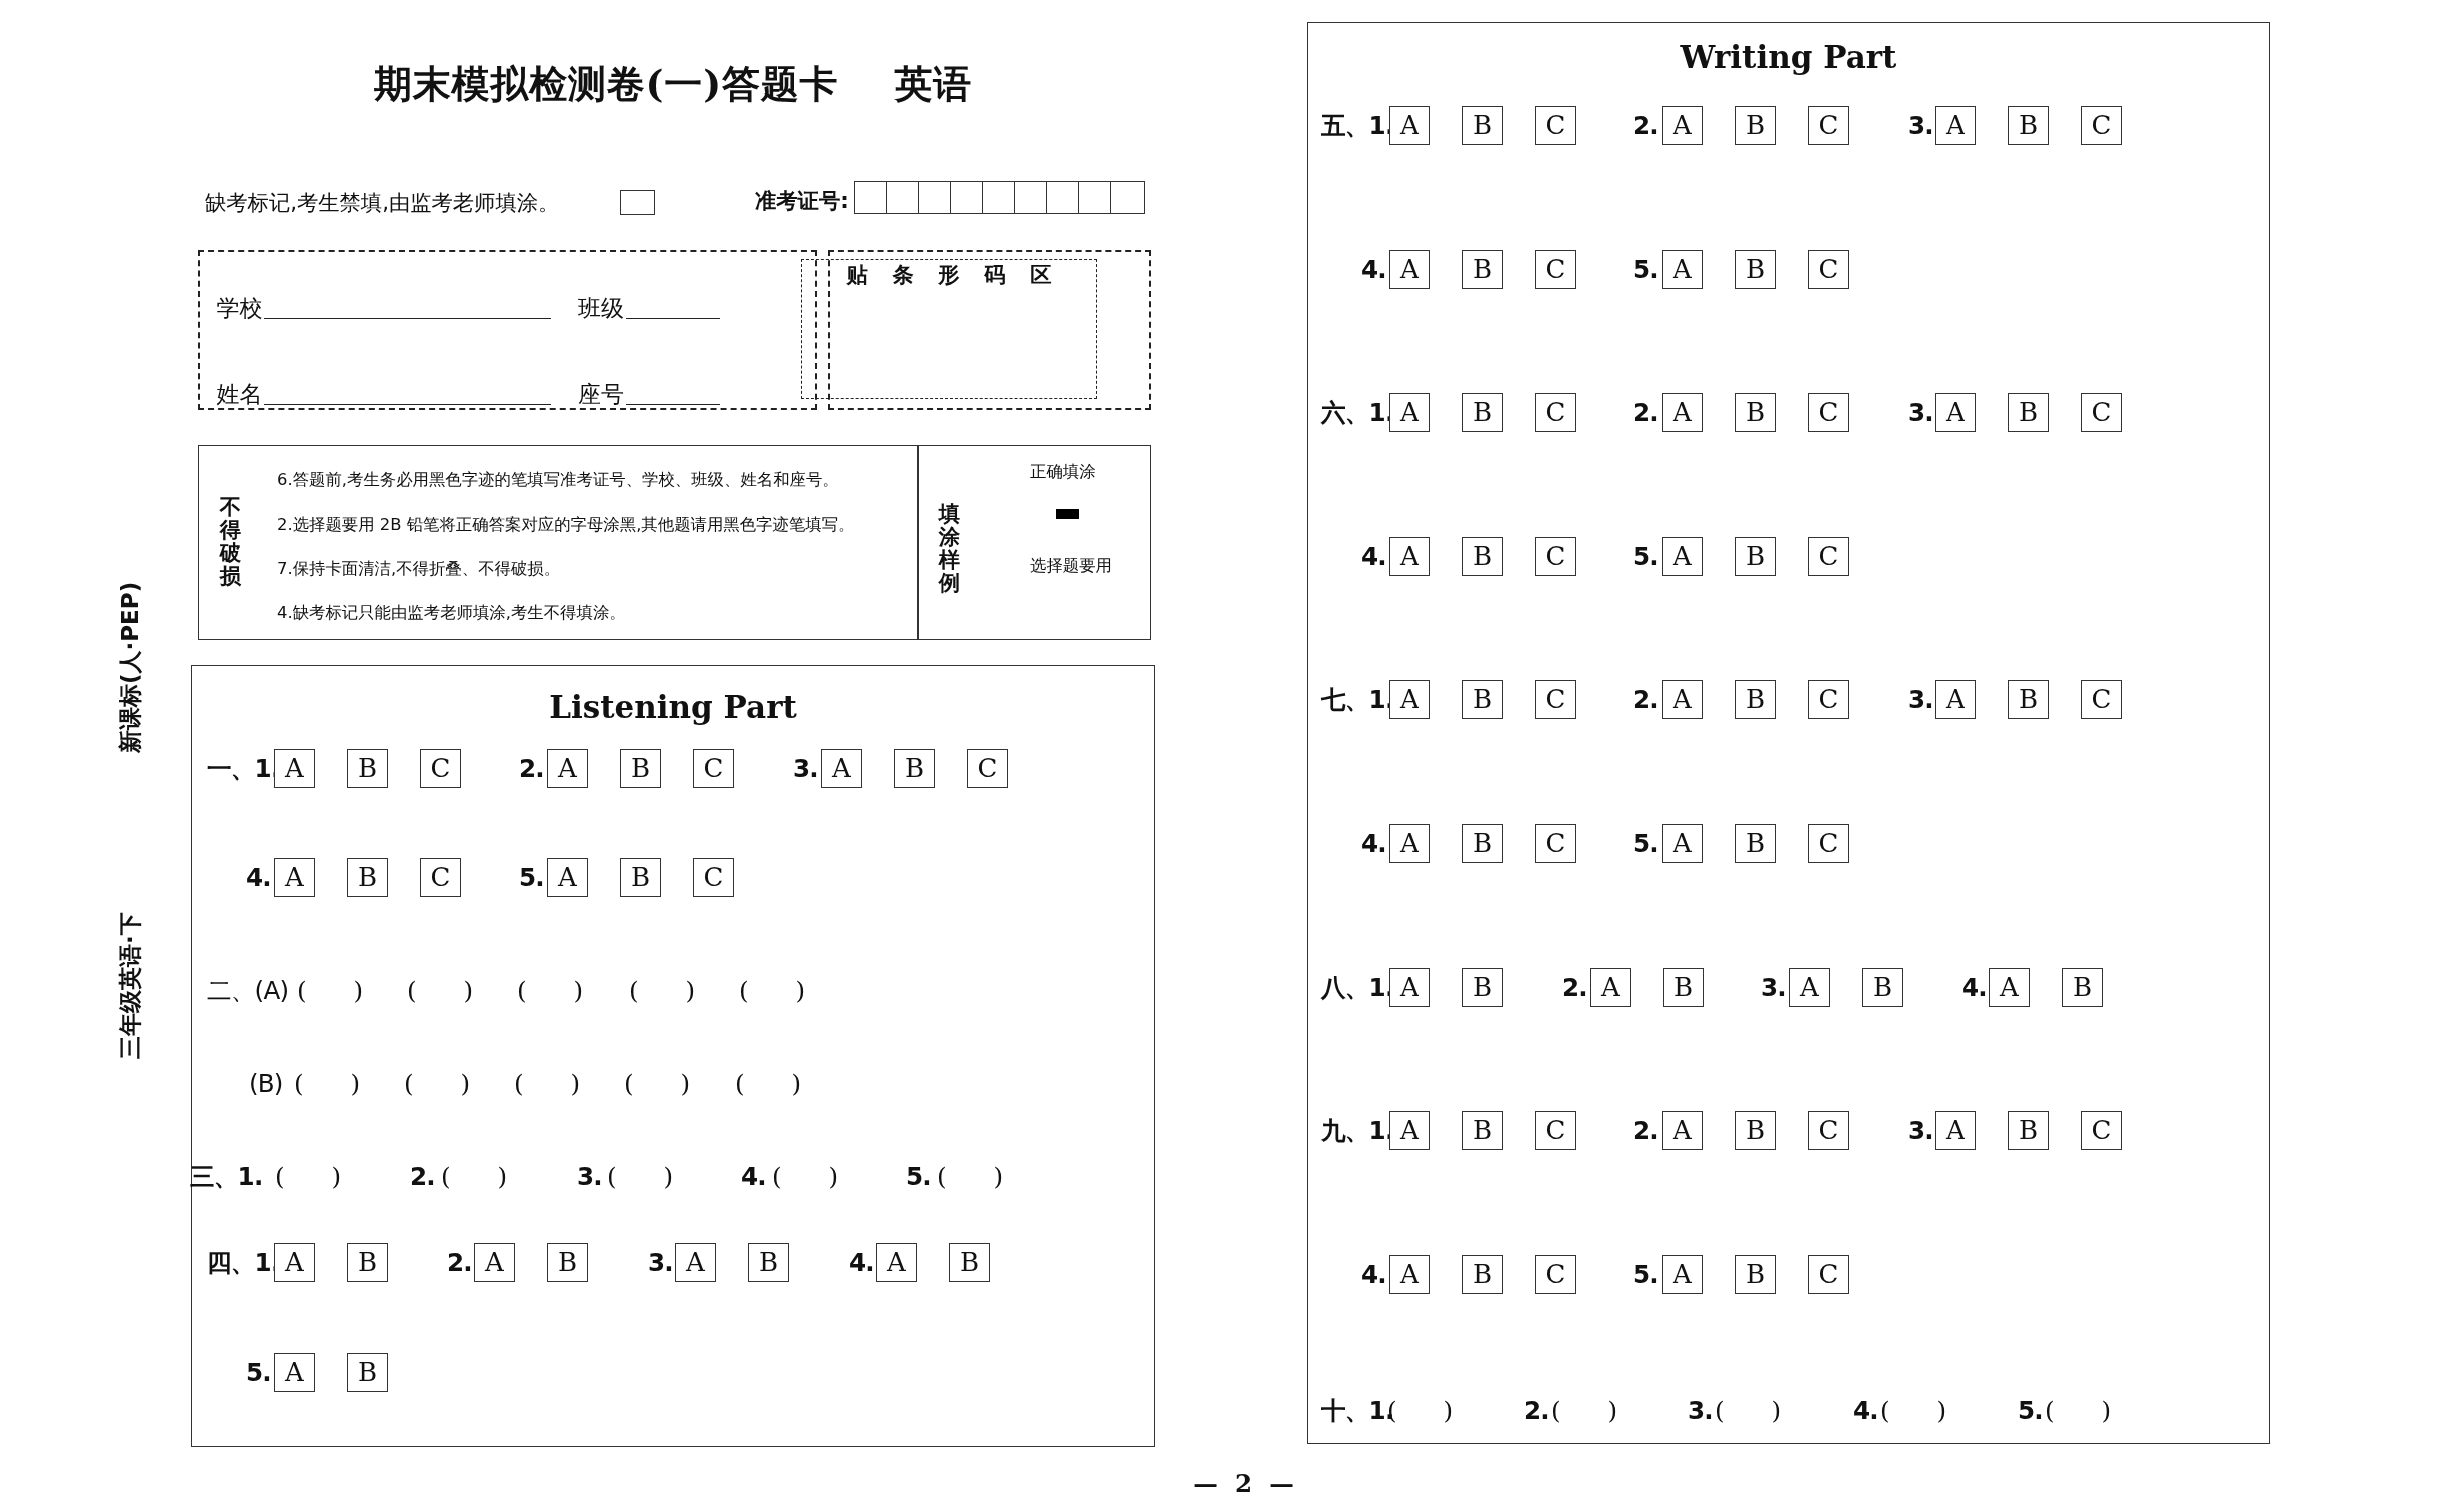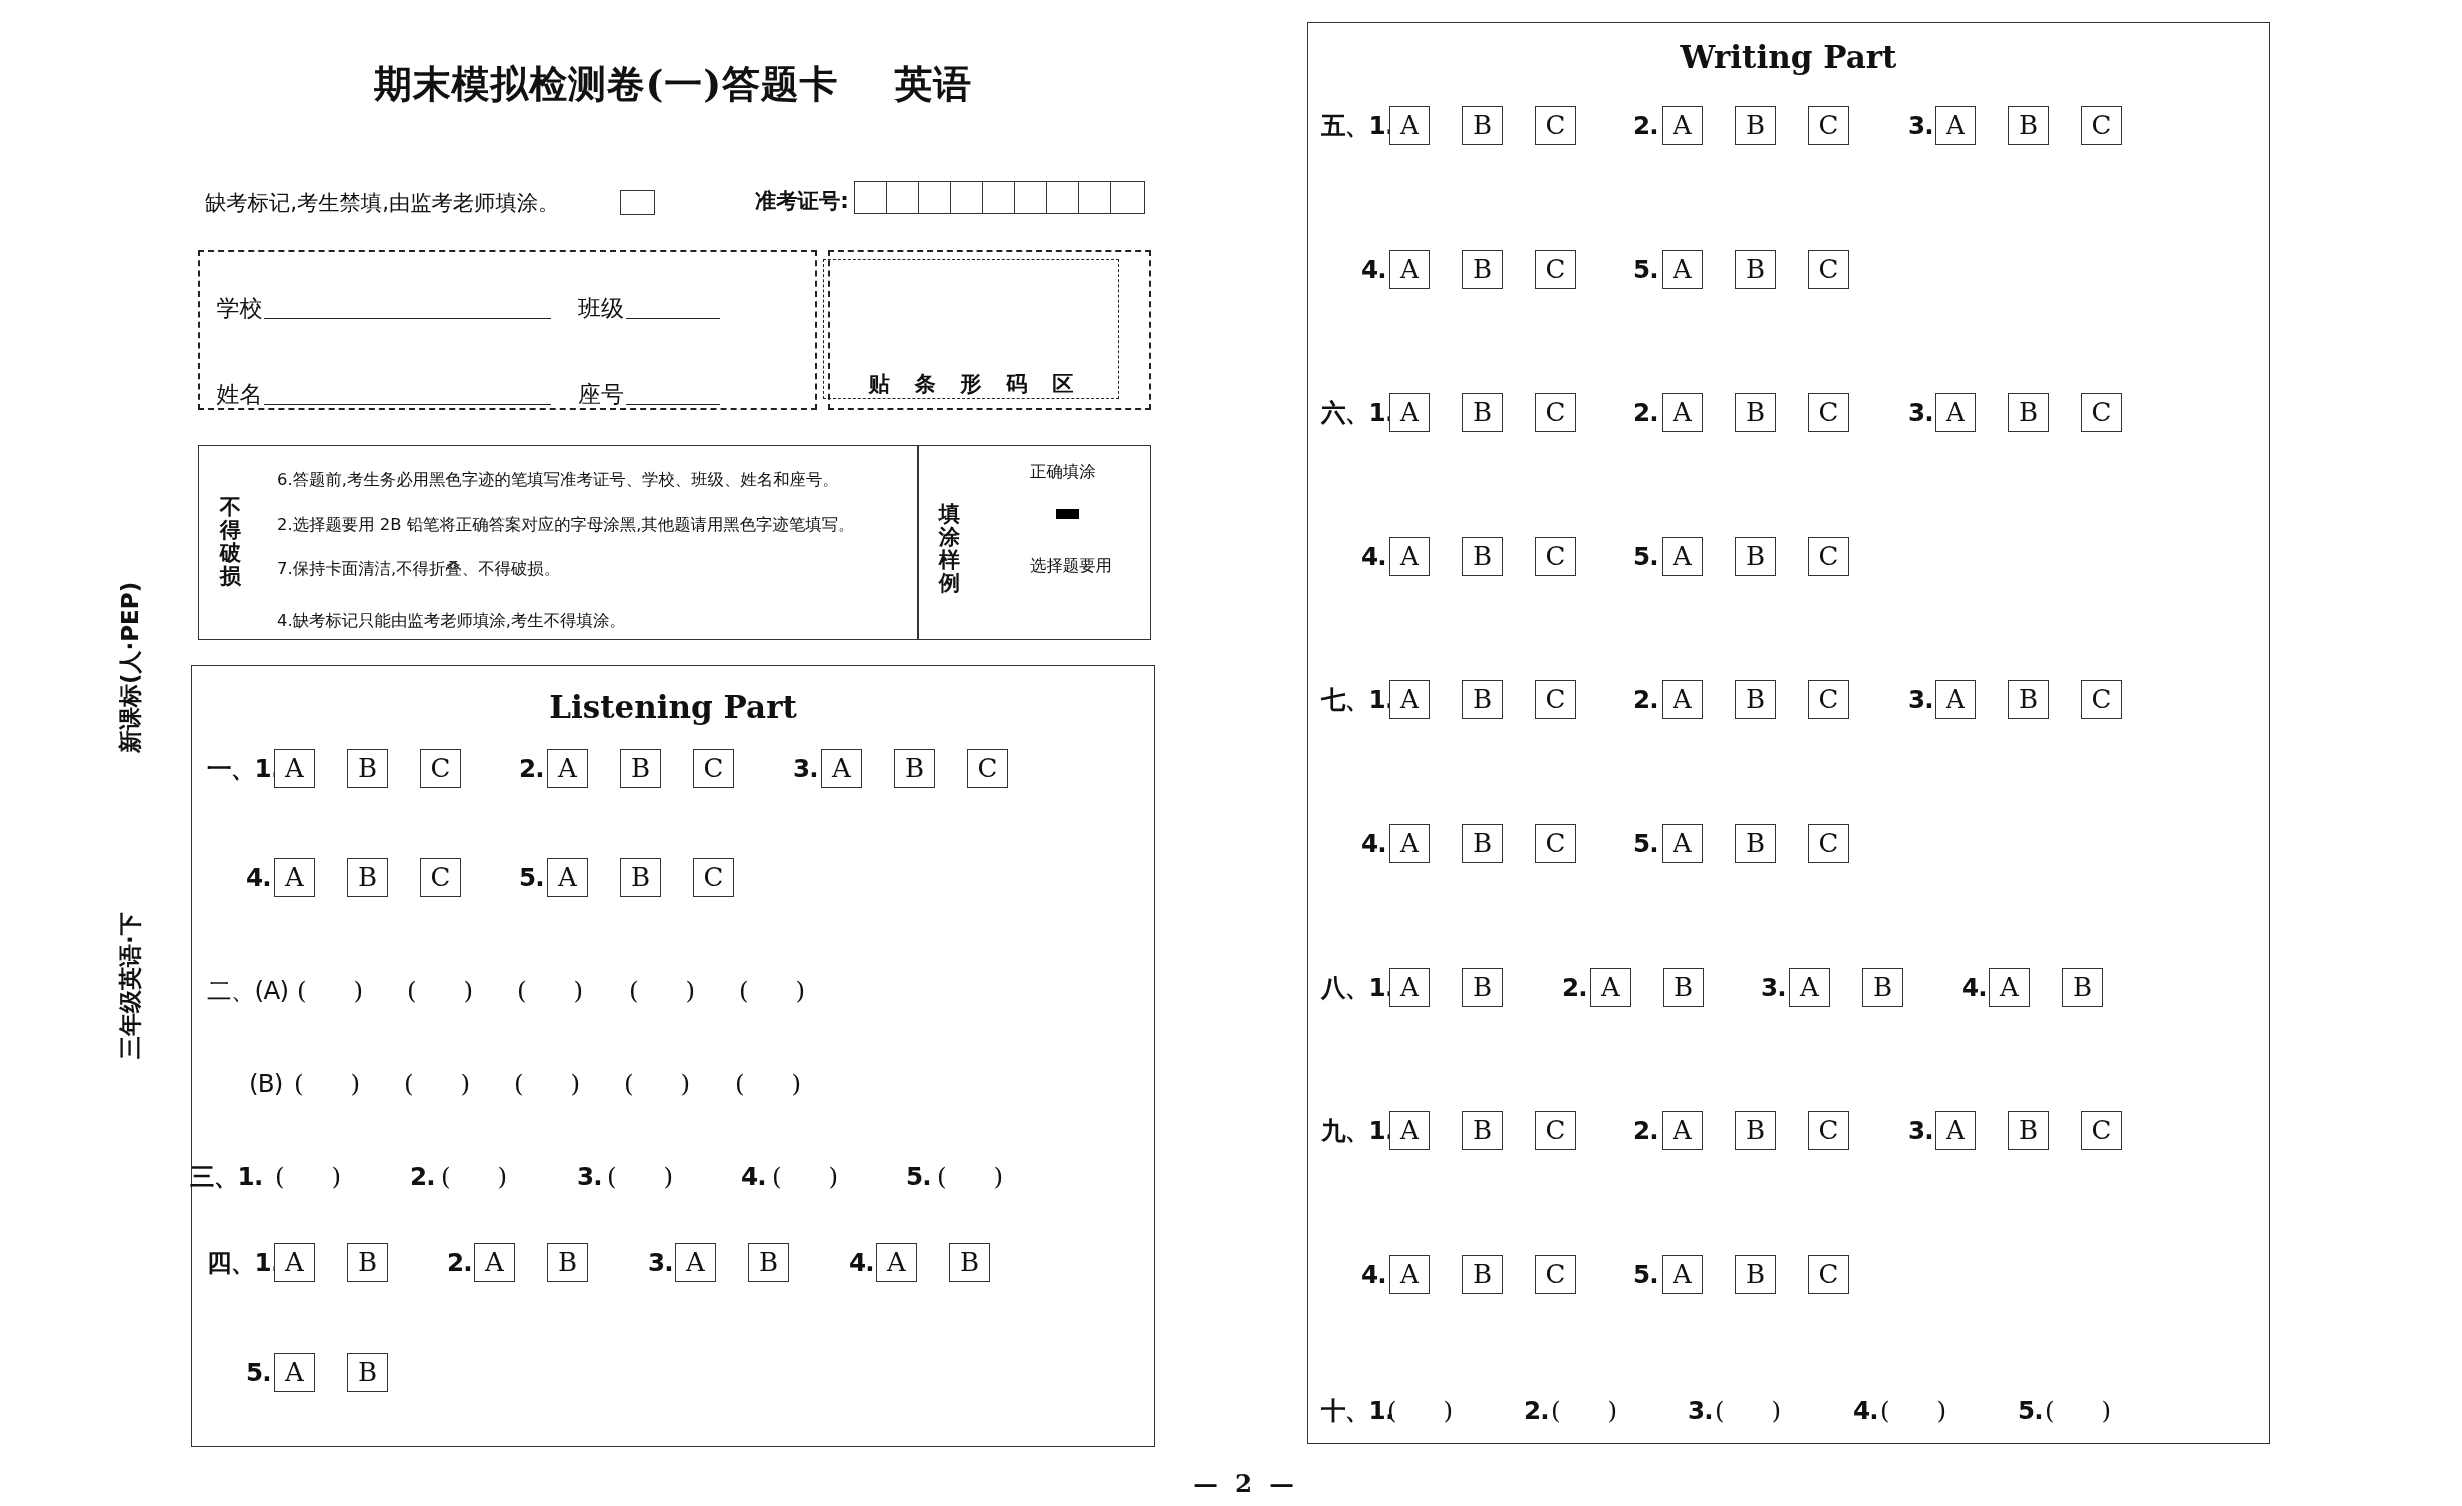--- a/index.html
+++ b/index.html
@@ -11,22 +11,22 @@
   .small-cn { font-family:"DejaVu Sans",sans-serif; font-size:21.3px; white-space:nowrap; }
   .absent-box { left:620px; top:190px; width:35px; height:24.6px; border:1.6px solid #333; box-sizing:border-box; }
   .examid-cells { left:854px; top:181px; height:33px; display:flex; border:1.6px solid #333; box-sizing:border-box; }
   .examid-cell { width:32px; height:100%; border-right:1.6px solid #333; box-sizing:border-box; }
   .examid-cell:last-child { border-right:none; }
   .dashed { border:2.5px dashed #222; box-sizing:border-box; }
   .info-box { left:198px; top:250px; width:619px; height:160px; }
   .field { position:absolute; font-family:"DejaVu Sans",sans-serif; font-size:23px; display:flex; align-items:flex-end; }
   .field .line { border-bottom:1.6px solid #222; height:1.6px; margin-left:1.6px; margin-bottom:4.9px; }
   .barcode-outer { left:828px; top:250px; width:323px; height:160px; }
-  .barcode-inner { left:823px; top:259px; width:296px; height:140px; border:1.6px dashed #222; box-sizing:border-box;
-                   display:flex; align-items:flex-end; justify-content:center; }
+  .barcode-inner { left:801px; top:259px; width:296px; height:140px; border:1.6px dashed #222; box-sizing:border-box;
+                   display:flex; align-items:flex-start; justify-content:center; }
   .barcode-text { font-family:"DejaVu Sans",sans-serif; font-size:21.3px; font-weight:bold; letter-spacing:24.6px; padding-left:24.6px; }
   .notice-box { left:198px; top:445px; width:953px; height:195px; border:1.6px solid #333; box-sizing:border-box; }
   .notice-divider { left:917px; top:445px; width:1.6px; height:195px; background:#333; }
   .vert-label { font-family:"DejaVu Sans",sans-serif; font-weight:bold; font-size:21.3px; line-height:23px; width:24.6px; text-align:center; word-break:break-all; }
   .notice-item { font-family:"DejaVu Sans",sans-serif; font-size:16.4px; white-space:nowrap; }
   .sample-text { font-family:"DejaVu Sans",sans-serif; font-size:16.4px; white-space:nowrap; }
   .sample-fill { left:1056px; top:509px; width:23px; height:9.8px; background:#000; }
   .side-text { font-family:"DejaVu Sans",sans-serif; font-size:23px; font-weight:bold; white-space:nowrap; transform-origin:left top; transform:rotate(-90deg); }
   .section-box { border:1.6px solid #333; box-sizing:border-box; }
   .section-title { font-family:"DejaVu Serif",serif; font-weight:bold; font-size:31px; text-align:center; }
@@ -84,21 +84,21 @@
 <div class="abs barcode-inner">
   <span class="barcode-text">贴条形码区</span>
 </div>
 
 <div class="abs notice-box"></div>
 <div class="abs notice-divider"></div>
 <div class="abs vert-label" style="left:218px; top:495px;">不得破损</div>
 <div class="abs notice-item" style="left:277px; top:469px;">6.答题前,考生务必用黑色字迹的笔填写准考证号、学校、班级、姓名和座号。</div>
 <div class="abs notice-item" style="left:277px; top:514px;">2.选择题要用 2B 铅笔将正确答案对应的字母涂黑,其他题请用黑色字迹笔填写。</div>
 <div class="abs notice-item" style="left:277px; top:558px;">7.保持卡面清洁,不得折叠、不得破损。</div>
-<div class="abs notice-item" style="left:277px; top:602px;margin-top:8px;">4.缺考标记只能由监考老师填涂,考生不得填涂。</div>
+<div class="abs notice-item" style="left:277px; top:602px;">4.缺考标记只能由监考老师填涂,考生不得填涂。</div>
 
 <div class="abs vert-label" style="left:937px; top:502px;">填涂样例</div>
 <div class="abs sample-text" style="left:1030px; top:461px;">正确填涂</div>
 <div class="abs sample-fill"></div>
 <div class="abs sample-text" style="left:1030px; top:555px;">选择题要用</div>
 
 <div class="abs section-box" style="left:191px; top:665px; width:964px; height:782px;"></div>
 <div class="abs section-title" style="left:191px; top:689px; width:964px;">Listening Part</div>
 
 <div class="row" style="left:0; top:749px; width:1149px;">

